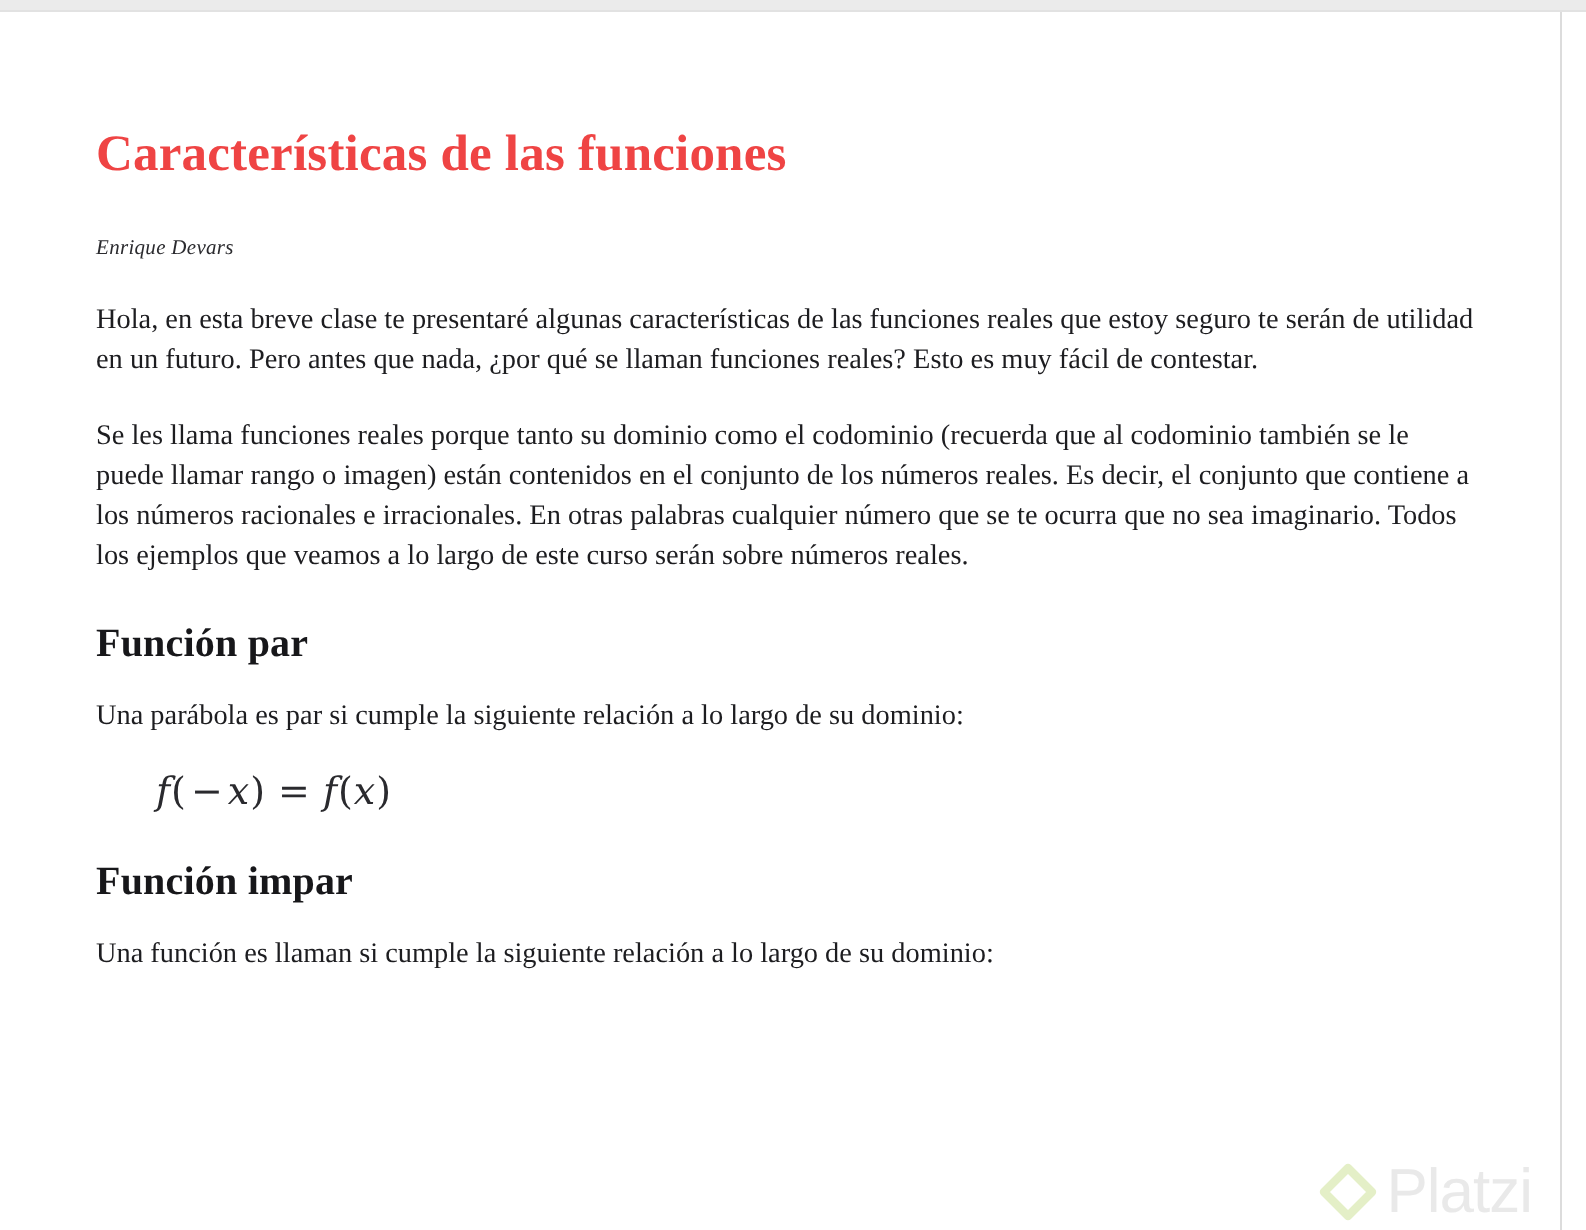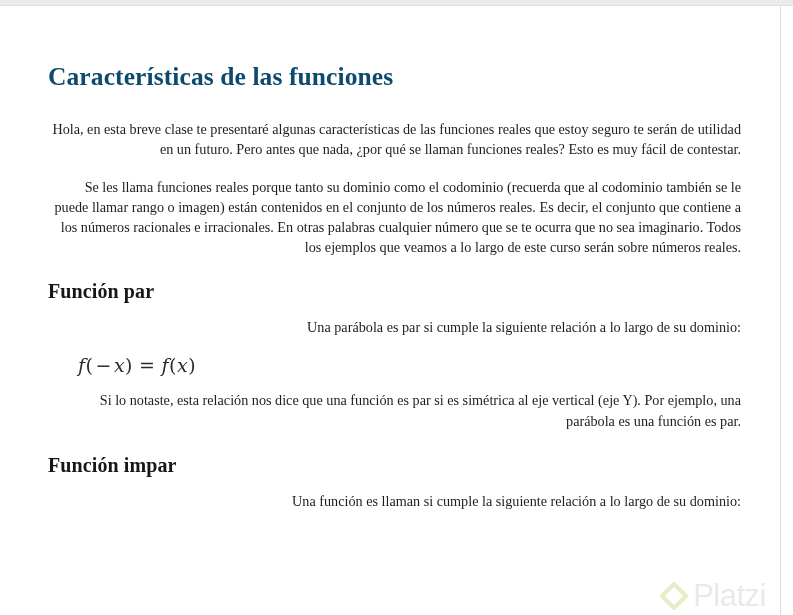--- a/index.html
+++ b/index.html
@@ -44,39 +44,39 @@
     left: 48px;
     top: 56px;
     width: 693px;
   }
 
   .doc-title {
     font-family: "Liberation Serif", "DejaVu Serif", serif;
     font-size: 25.5px;
     font-weight: bold;
     letter-spacing: 0.1px;
-    color: #0c4a6e;
+    color: #ef4444;
     margin: 0 0 28px 0;
     line-height: 1.15;
   }
 
   .author {
     font-style: italic;
     font-size: 10.5px;
     color: #2b2b2f;
     margin: 0 0 20px 0;
     letter-spacing: 0.15px;
   }
 
   p.body-text {
     font-size: 14.2px;
     line-height: 1.42;
     color: #1d1d20;
     margin: 0 0 17px 0;
-    text-align: right;
+    text-align: left;
   }
 
   h2.section-heading {
     font-family: "Liberation Serif", "DejaVu Serif", serif;
     font-size: 20px;
     font-weight: bold;
     color: #17171a;
     margin: 22px 0 14px 0;
     line-height: 1.2;
     letter-spacing: 0.1px;
@@ -139,35 +139,35 @@
 <body>
 
 <div id="top-edge-band"></div>
 
 <div id="page-sheet">
 
   <article id="article">
 
     <h1 class="doc-title">Características de las funciones</h1>
 
+    <div class="author">Enrique Devars</div>
 
     <p class="body-text">Hola, en esta breve clase te presentaré algunas características de las funciones reales que estoy seguro te serán de utilidad en un futuro. Pero antes que nada, ¿por qué se llaman funciones reales? Esto es muy fácil de contestar.</p>
 
     <p class="body-text">Se les llama funciones reales porque tanto su dominio como el codominio (recuerda que al codominio también se le puede llamar rango o imagen) están contenidos en el conjunto de los números reales. Es decir, el conjunto que contiene a los números racionales e irracionales. En otras palabras cualquier número que se te ocurra que no sea imaginario. Todos los ejemplos que veamos a lo largo de este curso serán sobre números reales.</p>
 
 
     <h2 class="section-heading">Función par</h2>
 
     <p class="body-text">Una parábola es par si cumple la siguiente relación a lo largo de su dominio:</p>
 
     <div class="math-display">
       <span class="mi">f</span><span class="mopen">(</span><span class="mo">−</span><span class="mi">x</span><span class="mclose">)</span><span class="mrel">=</span><span class="mi">f</span><span class="mopen">(</span><span class="mi">x</span><span class="mclose">)</span>
     </div>
 
-    <p class="body-text">Si lo notaste, esta relación nos dice que una función es par si es simétrica al eje vertical (eje Y). Por ejemplo, una parábola es una función es par.</p>
 
     <h2 class="section-heading">Función impar</h2>
 
     <p class="body-text">Una función es llaman si cumple la siguiente relación a lo largo de su dominio:</p>
 
   </article>
 
   <div id="watermark">
     <span class="wm-logo">
       <svg width="30" height="30" viewBox="0 0 30 30" xmlns="http://www.w3.org/2000/svg">

